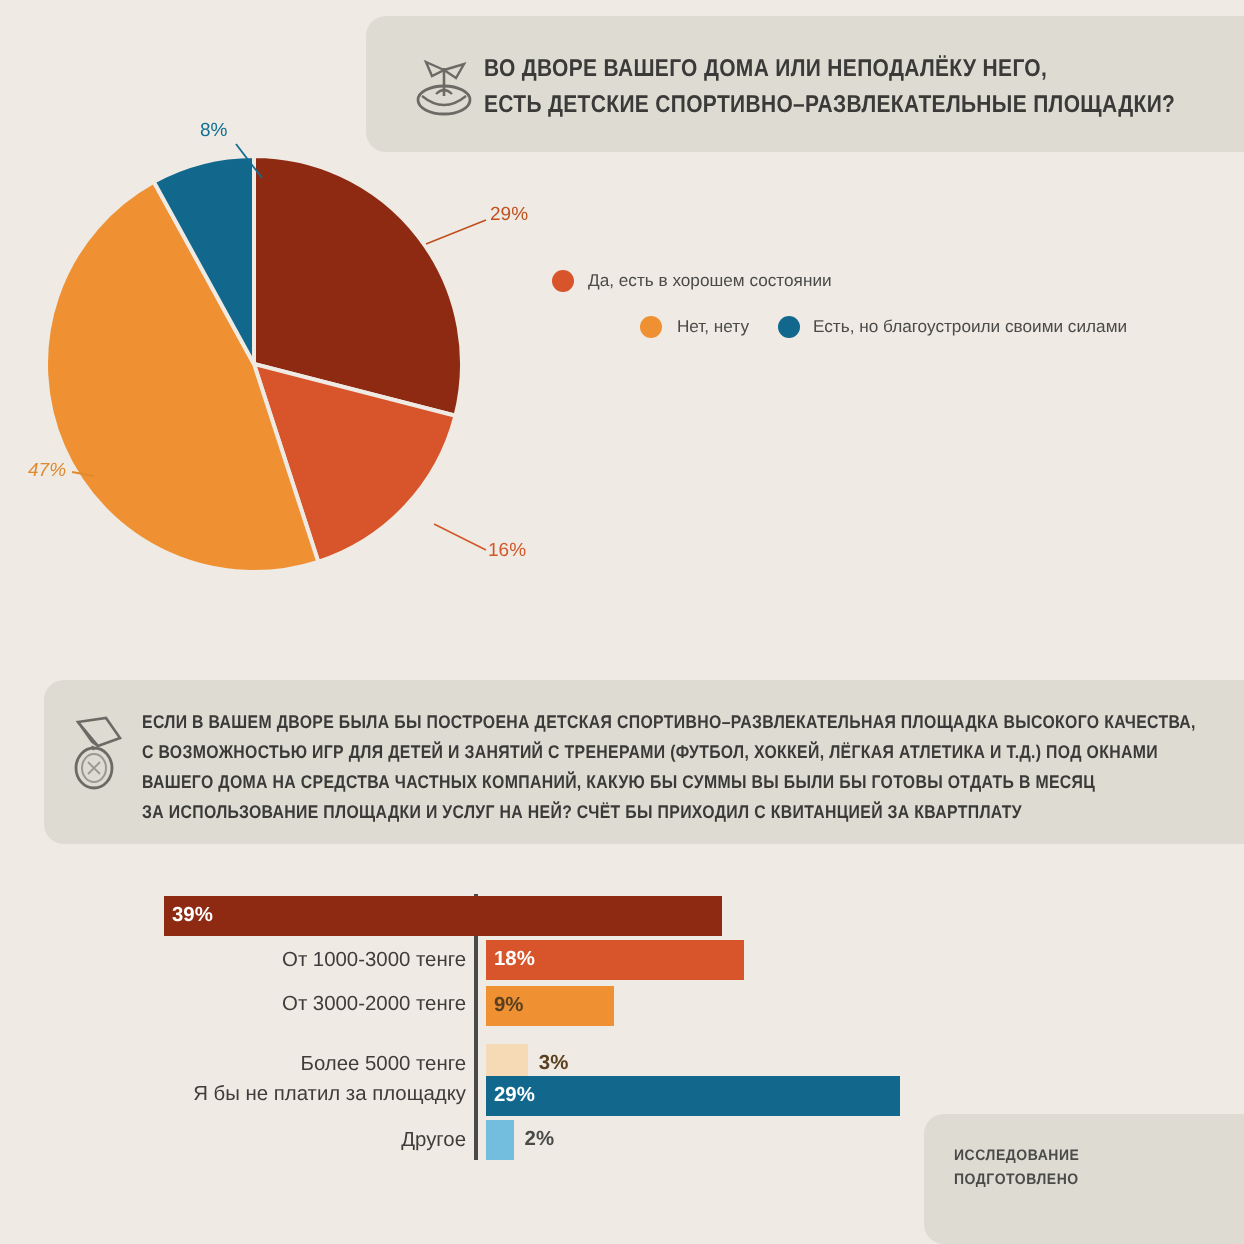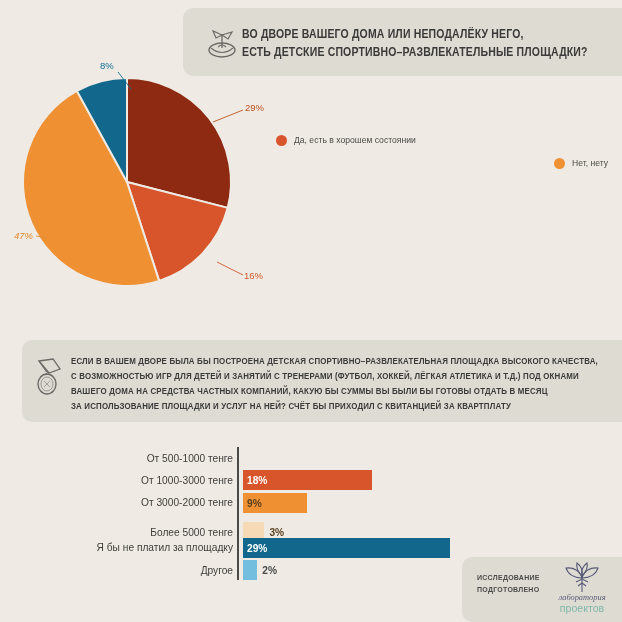--- a/index.html
+++ b/index.html
@@ -48,21 +48,21 @@
     white-space:nowrap;
   }
   #pie-lab-29{left:245px;top:102px;color:#c0511f;}
   #pie-lab-16{left:244px;top:270px;color:#d2572a;}
   #pie-lab-47{left:14px;top:230px;color:#e08a2e;font-style:italic;}
   #pie-lab-8{left:100px;top:60px;color:#116f93;}
 
   
   #legend{position:absolute;left:276px;top:129px;width:346px;}
   .leg-row{display:flex;align-items:center;justify-content:flex-start;height:22px;}
-  .leg-row.r2{justify-content:flex-end;margin-top:1px;}
+  .leg-row.r2{justify-content:center;margin-top:1px;}
   .leg-item{display:flex;align-items:center;margin-right:14px;}
   .leg-dot{width:11px;height:11px;border-radius:50%;margin-right:7px;flex:0 0 auto;}
   .leg-txt{font-size:8.6px;color:#4a4a48;white-space:nowrap;font-family:"Liberation Sans",sans-serif;}
 
   
   #bars{position:absolute;left:78px;top:447px;width:460px;height:133px;}
   #bar-axis{position:absolute;left:159px;top:0;width:2px;height:133px;background:#4c4a47;}
   .bar-row{position:absolute;left:0;width:460px;height:22px;display:flex;align-items:center;}
   .bar-label{
     width:155px;text-align:right;padding-right:6px;
@@ -141,20 +141,24 @@
       <div class="leg-item">
         <span class="leg-dot" style="background:#d8542a"></span>
         <span class="leg-txt">Да, есть в хорошем состоянии</span>
       </div>
     </div>
     <div class="leg-row r2">
       <div class="leg-item">
         <span class="leg-dot" style="background:#ef9032"></span>
         <span class="leg-txt">Нет, нету</span>
       </div>
+      <div class="leg-item">
+        <span class="leg-dot" style="background:#11688c"></span>
+        <span class="leg-txt">Есть, но благоустроили своими силами</span>
+      </div>
     </div>
   </div>
 
   <div class="panel" id="q2-panel"></div>
 
   <div class="icon-box" id="q2-icon">
     <svg width="34" height="44" viewBox="0 0 34 44">
       <path d="M6 4 L20 2 L27 12 L16 16 Z" fill="none" stroke="#6d6a66" stroke-width="1.3"></path>
       <path d="M6 4 L13 14 L16 16" fill="none" stroke="#6d6a66" stroke-width="1.1"></path>
       <ellipse cx="14" cy="27" rx="9" ry="10" fill="none" stroke="#6d6a66" stroke-width="1.4"></ellipse>
@@ -168,21 +172,24 @@
     <div>ЕСЛИ В ВАШЕМ ДВОРЕ БЫЛА БЫ ПОСТРОЕНА ДЕТСКАЯ СПОРТИВНО–РАЗВЛЕКАТЕЛЬНАЯ ПЛОЩАДКА ВЫСОКОГО КАЧЕСТВА,</div>
     <div>С ВОЗМОЖНОСТЬЮ ИГР ДЛЯ ДЕТЕЙ И ЗАНЯТИЙ С ТРЕНЕРАМИ (ФУТБОЛ, ХОККЕЙ, ЛЁГКАЯ АТЛЕТИКА И Т.Д.) ПОД ОКНАМИ</div>
     <div>ВАШЕГО ДОМА НА СРЕДСТВА ЧАСТНЫХ КОМПАНИЙ, КАКУЮ БЫ СУММЫ ВЫ БЫЛИ БЫ ГОТОВЫ ОТДАТЬ В МЕСЯЦ</div>
     <div>ЗА ИСПОЛЬЗОВАНИЕ ПЛОЩАДКИ И УСЛУГ НА НЕЙ? СЧЁТ БЫ ПРИХОДИЛ С КВИТАНЦИЕЙ ЗА КВАРТПЛАТУ</div>
   </div>
 
   <div id="bars">
     <div id="bar-axis"></div>
     <div id="bar-rows">
         <div class="bar-row" style="top: 0px;">
-          <div class="bar-label">От 500-1000 тенге</div>
+          <div class="bar-track">
+            <div class="bar-fill" style="width: 278.571px; background: rgb(142, 42, 18);"></div>
+            <div class="bar-val" style="color: rgb(255, 255, 255); left: 4px;">39%</div>
+          </div>
         </div>
         <div class="bar-row" style="top: 22.4px;">
           <div class="bar-label">От 1000-3000 тенге</div>
           <div class="bar-track">
             <div class="bar-fill" style="width: 128.571px; background: rgb(216, 84, 42);"></div>
             <div class="bar-val" style="color: rgb(255, 255, 255); left: 4px;">18%</div>
           </div>
         </div>
         <div class="bar-row" style="top: 44.8px;">
           <div class="bar-label">От 3000-2000 тенге</div>
@@ -215,29 +222,14 @@
       </div>
   </div>
 
   <div class="panel" id="credit-panel"></div>
 
   <div id="credit-text">
     <div>ИССЛЕДОВАНИЕ</div>
     <div>ПОДГОТОВЛЕНО</div>
   </div>
 
-  <div id="logo">
-    <svg width="72" height="32" viewBox="0 0 72 32">
-      <g stroke="#575a77" stroke-width="1.1" fill="none">
-        <path d="M36 30 L36 14"></path>
-        <path d="M36 16 C28 16 22 12 20 6 C28 5 34 9 36 16 Z"></path>
-        <path d="M36 16 C44 16 50 12 52 6 C44 5 38 9 36 16 Z"></path>
-        <path d="M36 14 C32 10 30 5 31 1 C35 4 37 9 36 14 Z"></path>
-        <path d="M36 14 C40 10 42 5 41 1 C37 4 35 9 36 14 Z"></path>
-        <path d="M30 20 L36 17 L42 20"></path>
-        <path d="M32 24 L36 21 L40 24"></path>
-      </g>
-    </svg>
-    <div id="logo-l1">лаборатория</div>
-    <div id="logo-l2">проектов</div>
-  </div>
 
 </div>
 
 </body></html>

